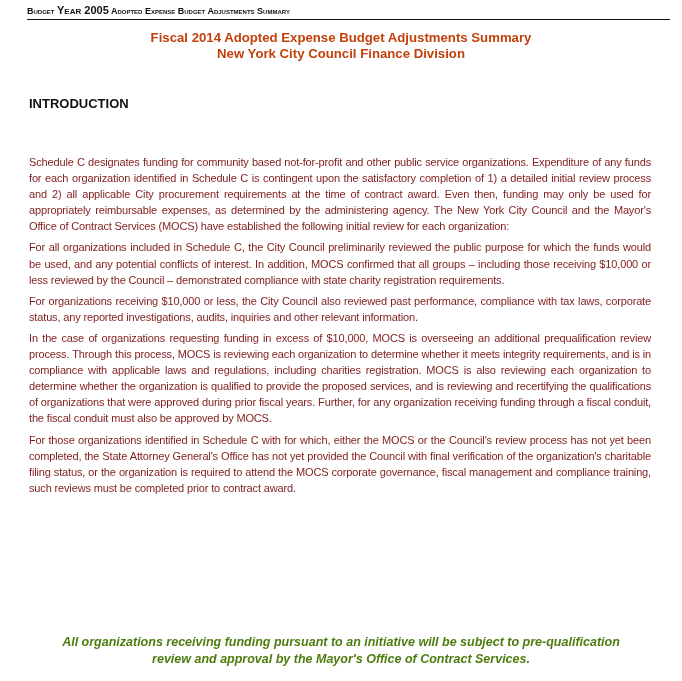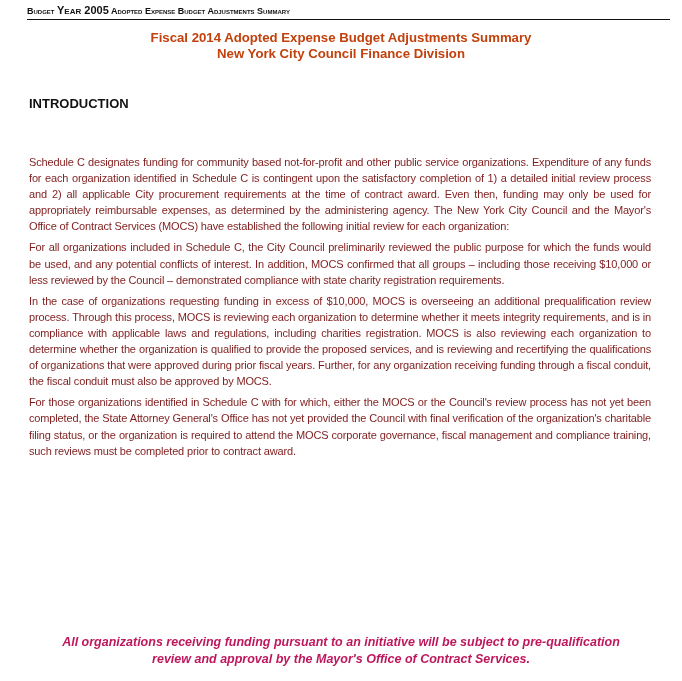--- a/index.html
+++ b/index.html
@@ -97,20 +97,21 @@
 <div class="doc-title">
   <div>Fiscal 2014 Adopted Expense Budget Adjustments Summary</div>
   <div>New York City Council Finance Division</div>
 </div>
 
 <div class="section-heading">INTRODUCTION</div>
 
 <div class="body-text">
   <p>Schedule C designates funding for community based not-for-profit and other public service organizations. Expenditure of any funds for each organization identified in Schedule C is contingent upon the satisfactory completion of 1) a detailed initial review process and 2) all applicable City procurement requirements at the time of contract award. Even then, funding may only be used for appropriately reimbursable expenses, as determined by the administering agency.  The New York City Council and the Mayor's Office of Contract Services (MOCS) have established the following initial review for each organization:</p>
   <p>For all organizations included in Schedule C, the City Council preliminarily reviewed the public purpose for which the funds would be used, and any potential conflicts of interest.  In addition, MOCS confirmed that all groups – including those receiving $10,000 or less reviewed by the Council – demonstrated compliance with state charity registration requirements.</p>
+  <p>For organizations receiving $10,000 or less, the City Council also reviewed past performance, compliance with tax laws, corporate status, any reported investigations, audits, inquiries and other relevant information.</p>
   <p>In the case of organizations requesting funding in excess of $10,000, MOCS is overseeing an additional prequalification review process. Through this process, MOCS is reviewing each organization to determine whether it meets integrity requirements, and is in compliance with applicable laws and regulations, including charities registration. MOCS is also reviewing each organization to determine whether the organization is qualified to provide the proposed services, and is reviewing and recertifying the qualifications of organizations that were approved during prior fiscal years.  Further, for any organization receiving funding through a fiscal conduit, the fiscal conduit must also be approved by MOCS.</p>
   <p>For those organizations identified in Schedule C with for which, either the MOCS or the Council's review process has not yet been completed, the State Attorney General's Office has not yet provided the Council with final verification of the organization's charitable filing status, or the organization is required to attend the MOCS corporate governance, fiscal management and compliance training, such reviews must be completed prior to contract award.</p>
 </div>
 
-<div class="note" style="color: #be185d;">
+<div class="note" style="color: #4d7c0f;">
   <div>All organizations receiving funding pursuant to an initiative will be subject to pre-qualification</div>
   <div>review and approval by the Mayor's Office of Contract Services.</div>
 </div>
 
 </body></html>

